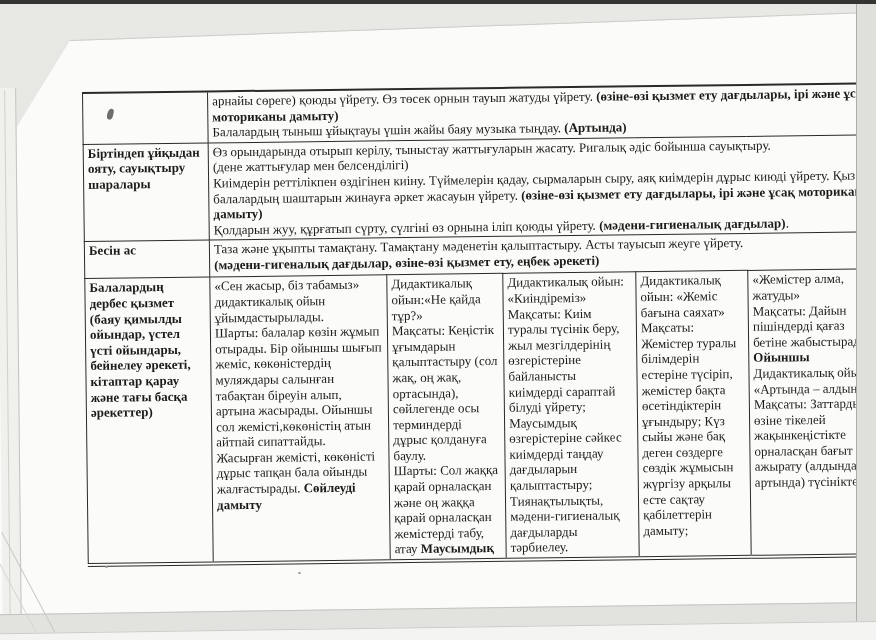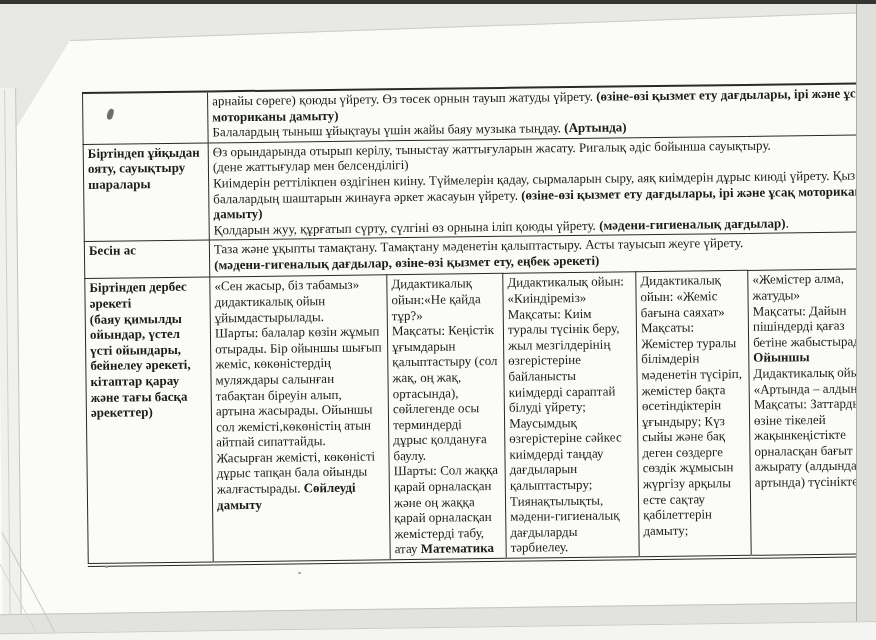--- a/index.html
+++ b/index.html
@@ -85,39 +85,39 @@
       </tr>
       <tr class="r3">
         <td class="side">Бесін ас</td>
         <td colspan="5">
           <span class="blk"><span>Таза және ұқыпты тамақтану. Тамақтану мәденетін қалыптастыру. Асты тауысып жеуге үйрету.</span></span>
           <span class="blk"><b>(мәдени-гигеналық дағдылар, өзіне-өзі қызмет ету, еңбек әрекеті)</b></span>
         </td>
       </tr>
       <tr class="r4">
         <td class="side">
-          <span class="blk"><span>Біртіндеп дербес әрекеті</span></span>
+          <span class="blk"><span>Балалардың дербес қызмет</span></span>
           <span class="blk"><span>(баяу қимылды ойындар, үстел үсті ойындары, бейнелеу әрекеті, кітаптар қарау және тағы басқа әрекеттер)</span></span>
         </td>
         <td>
           <span class="blk"><span>«Сен жасыр, біз табамыз» дидактикалық ойын ұйымдастырылады.</span></span>
           <span class="blk"><span>Шарты: балалар көзін жұмып отырады. Бір ойыншы шығып жеміс, көкөністердің муляждары салынған табақтан біреуін алып, артына жасырады. Ойыншы сол жемісті,көкөністің атын айтпай сипаттайды. Жасырған жемісті, көкөністі дұрыс тапқан бала ойынды жалғастырады. </span><b>Сөйлеуді дамыту</b></span>
         </td>
         <td>
           <span class="blk"><span>Дидактикалық ойын:«Не қайда тұр?»</span></span>
           <span class="blk"><span>Мақсаты: Кеңістік ұғымдарын қалыптастыру (сол жақ, оң жақ, ортасында), сөйлегенде осы терминдерді дұрыс қолдануға баулу.</span></span>
-          <span class="blk"><span>Шарты: Сол жаққа қарай орналасқан және оң жаққа қарай орналасқан жемістерді табу, атау </span><b>Математика</b></span>
+          <span class="blk"><span>Шарты: Сол жаққа қарай орналасқан және оң жаққа қарай орналасқан жемістерді табу, атау </span><b>Маусымдық</b></span>
         </td>
         <td>
           <span class="blk"><span>Дидактикалық ойын: «Киіндіреміз»</span></span>
           <span class="blk"><span>Мақсаты: Киім туралы түсінік беру, жыл мезгілдерінің өзгерістеріне байланысты киімдерді сараптай білуді үйрету; Маусымдық өзгерістеріне сәйкес киімдерді таңдау дағдыларын қалыптастыру; Тиянақтылықты, мәдени-гигиеналық дағдыларды тәрбиелеу.</span></span>
         </td>
         <td>
           <span class="blk"><span>Дидактикалық ойын: «Жеміс бағына саяхат»</span></span>
-          <span class="blk"><span>Мақсаты: Жемістер туралы білімдерін мәденетін түсіріп, жемістер бақта өсетіндіктерін ұғындыру; Күз сыйы және бақ деген сөздерге сөздік жұмысын жүргізу арқылы есте сақтау қабілеттерін дамыту;</span></span>
+          <span class="blk"><span>Мақсаты: Жемістер туралы білімдерін естеріне түсіріп, жемістер бақта өсетіндіктерін ұғындыру; Күз сыйы және бақ деген сөздерге сөздік жұмысын жүргізу арқылы есте сақтау қабілеттерін дамыту;</span></span>
         </td>
         <td>
           <span class="blk"><span>«Жемістер алма, жатуды»</span></span>
           <span class="blk"><span>Мақсаты:  Дайын пішіндерді қағаз бетіне жабыстырады.</span></span>
           <span class="blk"><b>Ойыншы</b></span>
           <span class="blk"><span>Дидактикалық ойын: «Артында – алдында»</span></span>
           <span class="blk"><span>Мақсаты: Заттарды өзіне тікелей жақынкеңістікте орналасқан бағыт ажырату (алдында артында) түсініктерін</span></span>
         </td>
       </tr>
     </tbody>

